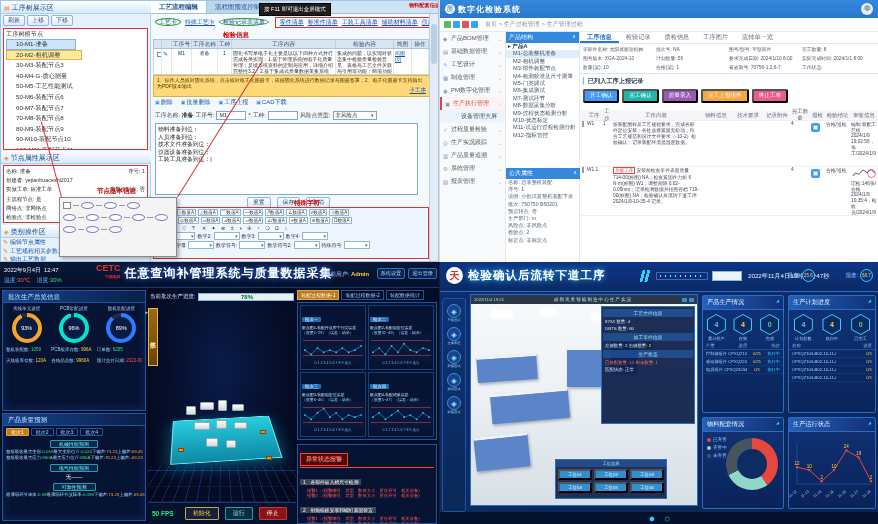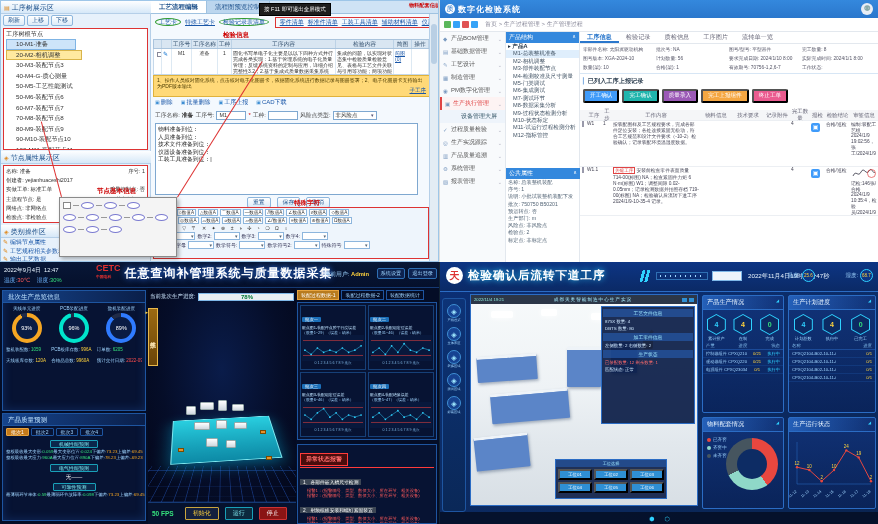--- a/index.html
+++ b/index.html
@@ -126,21 +126,21 @@
 .q2ricon{display:inline-block;width:9px;height:9px;background:#3f9bfa;color:#fff;border-radius:2px;font-size:6px;text-align:center;line-height:9px;margin-top:2px}
 .q2sig{position:relative}
 .q2stamp{position:absolute;right:2px;top:2px;width:9px;height:9px;border:1px solid #e04444;border-radius:50%;opacity:.7}
 
 .q3{left:0;top:262px;width:439px;height:262px;background:#040d26;color:#cfe8ff}
 .q3hdr{position:absolute;left:0;top:0;width:439px;height:26px;background:linear-gradient(#081737,#05102b);border-bottom:1px solid #153a74}
 .q3date{position:absolute;left:4px;top:4px;font-size:5.8px;color:#e8f4ff;white-space:nowrap}
 .q3env{position:absolute;left:4px;top:14px;font-size:5.8px;white-space:nowrap}
 .q3env .lab{color:#6fb5ff}.q3env .t{color:#ff5b5b;margin-right:5px}.q3env .h{color:#35e07c}
 .q3brand{position:absolute;left:96px;top:2px;display:flex;align-items:center;gap:4px;white-space:nowrap}
-.q3cetc{color:#e03030;font-weight:bold;font-size:9px;line-height:9px;text-align:left}
+.q3cetc{color:#e03030;font-weight:bold;font-size:9px;line-height:9px;text-align:right}
 .q3cetc small{display:block;font-size:3.8px;color:#e03030}
 .q3htitle{font-size:12px;font-weight:bold;color:#fff;letter-spacing:1px;text-shadow:0 0 6px #2f7bff}
 .q3user{position:absolute;right:70px;top:8px;font-size:5.8px;color:#9fd4ff}
 .q3user b{color:#ffd23d}
 .q3hbtns{position:absolute;right:2px;top:6px;display:flex;gap:3px}
 .q3hbtn{font-size:5.2px;color:#9fd4ff;border:1px solid #2f6fb3;background:rgba(20,50,110,.5);padding:1px 3px;border-radius:2px;white-space:nowrap}
 .q3panel{position:absolute;background:rgba(8,20,52,.92);border:1px solid #1e55a0;box-shadow:inset 0 0 10px rgba(40,110,220,.25)}
 .q3phdr{height:12px;background:linear-gradient(90deg,#16448c,#0a1f4a);color:#bfe3ff;font-size:6.5px;padding:2px 5px;border-bottom:1px solid #1e55a0;white-space:nowrap}
 .q3p1{left:2px;top:28px;width:144px;height:121px}
 .q3gauges{display:flex;justify-content:space-around;padding-top:3px}

